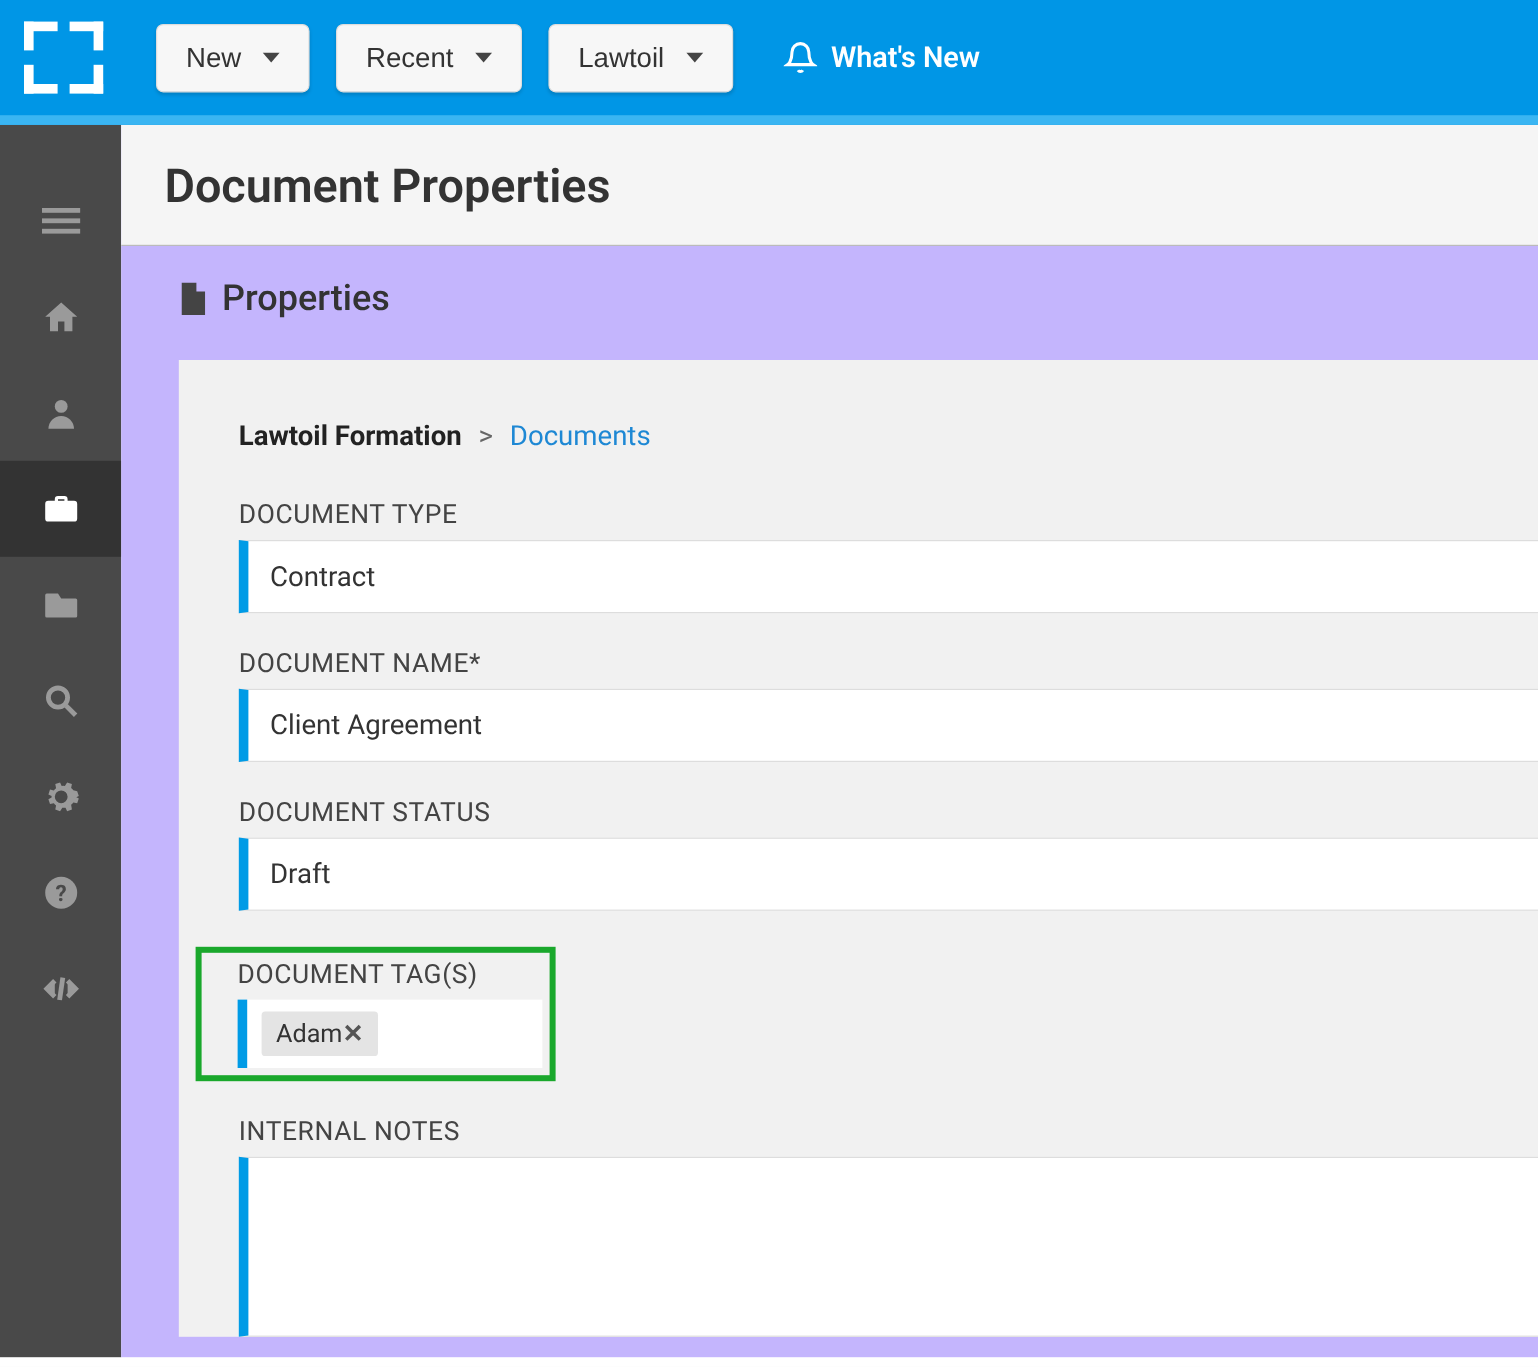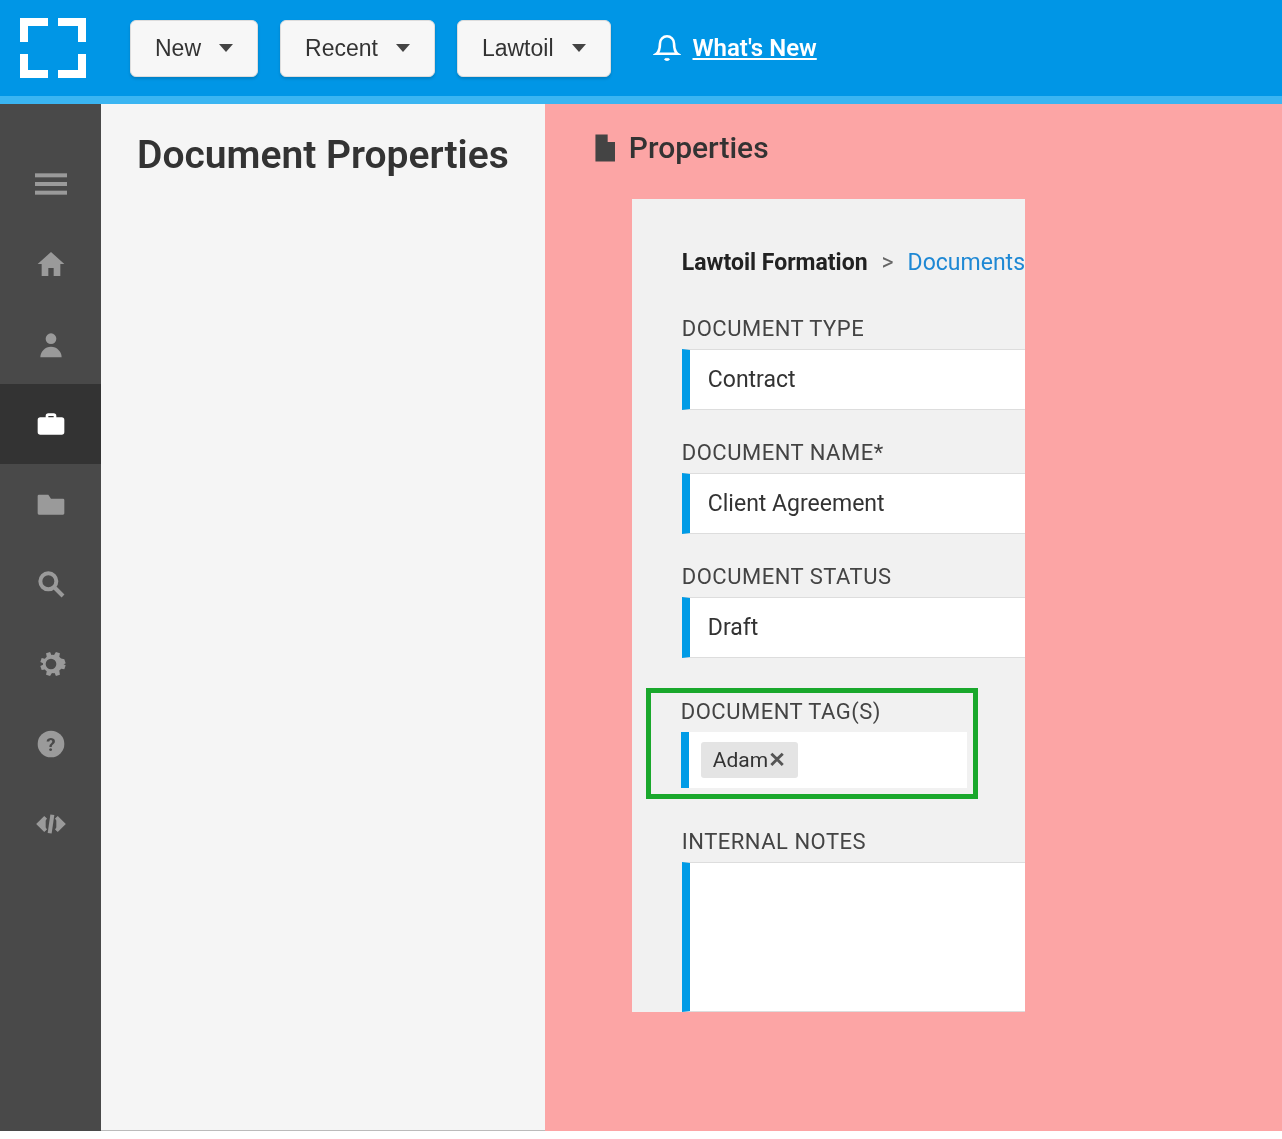--- a/index.html
+++ b/index.html
@@ -59,21 +59,21 @@
   }
   .whats-new {
     display: flex;
     align-items: center;
     gap: 12px;
     color: #fff;
     font-size: 24px;
     margin-left: 20px;
     cursor: pointer;
   }
-  .whats-new-text { text-decoration: underline; font-weight: 600; }
+  .whats-new-text { font-weight: 600; }
   .bell-svg { width: 28px; height: 28px; }
 
   .layout { display: flex; height: calc(100% - 112px); }
   .sidebar {
     width: 101px;
     background: #494949;
     display: flex;
     flex-direction: column;
     align-items: center;
     padding-top: 40px;
@@ -83,42 +83,41 @@
     height: 80px;
     display: flex;
     align-items: center;
     justify-content: center;
     cursor: pointer;
   }
   .side-item.active { background: #333333; }
   .side-icon { width: 32px; height: 32px; fill: #9a9a9a; }
   .side-item.active .side-icon { fill: #ffffff; }
 
-  .main { flex: 1; background: #fca5a5; display: flex; }
+  .main { flex: 1; background: #c4b5fd; display: flex; flex-direction: column; }
   .page-header {
     background: #f5f5f5;
     border-bottom: 1px solid #bbb;
     padding: 28px 36px 26px 36px;
   }
   .page-title { font-size: 39px; font-weight: 600; color: #333; }
   .content { padding: 26px 0 0 48px; }
   .section-header {
     display: flex;
     align-items: center;
     gap: 14px;
     margin-bottom: 34px;
     font-size: 30px;
     font-weight: 500;
     color: #333;
   }
   .doc-icon { width: 22px; height: 28px; fill: #444; }
   .form-card {
     background: #f1f1f1;
     padding: 50px 0 0 50px;
-    margin-left: 39px;
   }
   .breadcrumb {
     font-size: 23px;
     margin-bottom: 40px;
     display: flex;
     align-items: center;
     gap: 14px;
   }
   .bc-root { font-weight: 700; color: #222; }
   .bc-sep { color: #666; }
@@ -148,21 +147,21 @@
     border-radius: 3px;
     font-size: 21px;
     color: #333;
   }
   .tag-x { color: #555; cursor: pointer; font-weight: bold; }
   .highlight-box {
     border: 5px solid #1aa82c;
     padding: 6px 6px 6px 30px;
     margin-left: -36px;
     margin-bottom: 30px;
-    width: 332px;
+    width: 300px;
   }
   .highlight-box .field-label { margin-bottom: 8px; }
   .highlight-box .tags-wrap {
     background: #fff;
     border-left: 8px solid #009be6;
     padding: 10px 12px;
     margin-left: 0;
   }
   input.plain {
     border: none;

